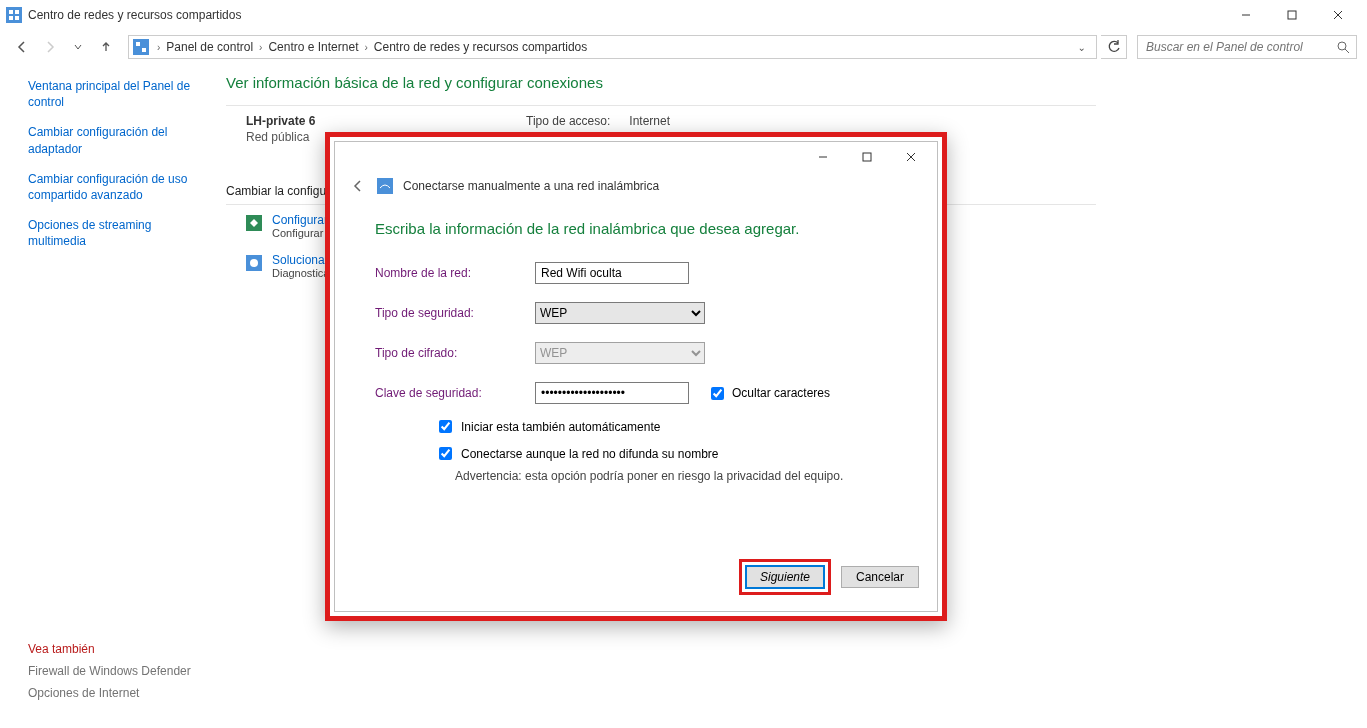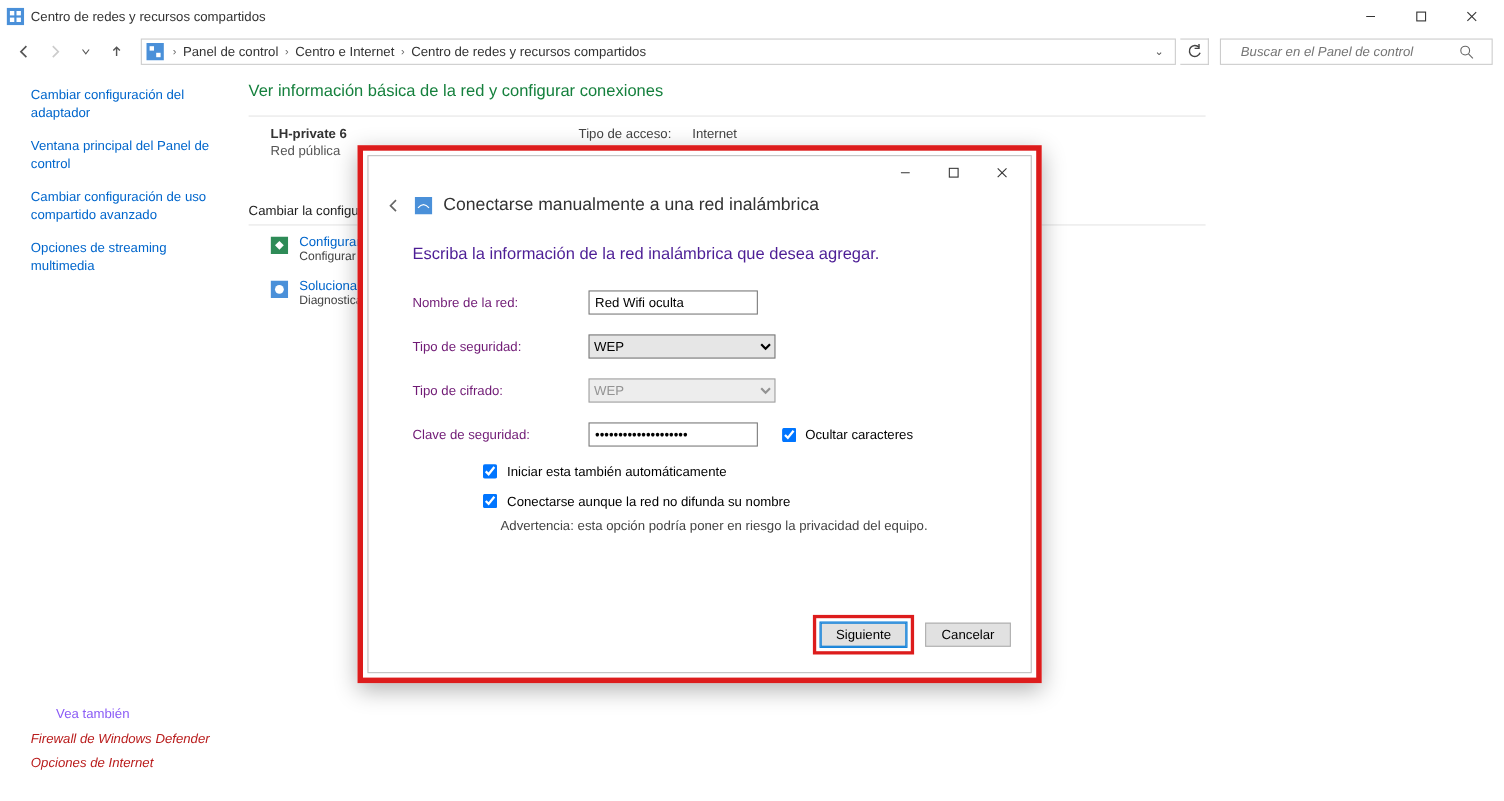--- a/index.html
+++ b/index.html
@@ -11,66 +11,66 @@
   .win-controls span { width:46px; height:30px; display:flex; align-items:center; justify-content:center; color:#333; font-size:11px; }
   .toolbar { display:flex; align-items:center; height:34px; padding:0 10px; gap:4px; }
   .nav-btn { width:24px; height:24px; display:flex; align-items:center; justify-content:center; color:#666; }
   .nav-btn.disabled { color:#bbb; }
   .breadcrumb-box { flex:1; border:1px solid #ccc; height:24px; display:flex; align-items:center; padding:0 4px; background:#fff; font-size:12px; color:#333; margin-left:6px;}
   .bc-icon { width:16px; height:16px; margin-right:6px; }
   .bc-item { padding:0 4px; }
   .bc-sep { color:#666; padding:0 2px; font-size:10px; }
   .bc-drop { margin-left:auto; color:#555; font-size:10px; padding:0 6px;}
   .refresh-btn { width:26px; height:24px; display:flex;align-items:center;justify-content:center; border:1px solid #ccc; border-left:none; color:#444;}
-  .search-box { width:248px; height:24px; border:1px solid #ccc; margin-left:6px; display:flex; align-items:center; padding:0 16px; font-size:12px; color:#888;}
+  .search-box { width:220px; height:24px; border:1px solid #ccc; margin-left:6px; display:flex; align-items:center; padding:0 6px; font-size:12px; color:#888;}
   .search-box input { border:none; outline:none; flex:1; font-size:12px; font-style:italic; color:#888; }
   .search-box .s-icon { color:#666; }
   .content { display:flex; }
   .sidebar { width:222px; padding:14px 10px 0 28px; font-size:12px; }
   .sidebar a { display:block; color:#0066cc; text-decoration:none; margin-bottom:14px; line-height:1.35; }
   .main { padding:10px 10px 0 4px; font-size:12px; color:#333; position:relative; }
   .heading { color:#15803d; font-size:15px; margin-bottom:14px; }
   .section-label { color:#222; margin-bottom:6px; }
   .hr-line { border-top:1px solid #e5e5e5; }
   .network-block { display:flex; padding:8px 0 0 20px; }
   .net-left { width:280px; }
   .net-name { font-weight:bold; }
   .net-type { color:#555; margin-top:2px;}
   .net-right { color:#444; }
   .net-right .lbl { display:inline-block; width:100px; }
   .change-link { color:#0066cc; text-decoration:none; display:flex; align-items:flex-start; gap:10px; margin-top:8px;}
   .change-link .cicon { width:16px; height:16px; margin-top:2px;}
   .change-link .sub { color:#444; font-size:11px;}
   .see-also { position:absolute; left:28px; bottom:20px; font-size:12px; }
-  .see-also .sa-head { color:#8b5cf6; margin-bottom:8px;margin-left:23px; }
-  .see-also a { display:block; color:#b91c1c; text-decoration:none; margin-bottom:8px;font-style:italic; }
+  .see-also .sa-head { color:#b91c1c; margin-bottom:8px; }
+  .see-also a { display:block; color:#737373; text-decoration:none; margin-bottom:8px; }
 
   
   .dialog-highlight { position:absolute; left:325px; top:132px; width:622px; height:489px; border:5px solid #dd1c1c; background:#fff; box-shadow: 0 6px 20px rgba(0,0,0,0.3); }
   .dlg-inner { position:absolute; inset:4px; border:1px solid #bfbfbf; background:#fff;}
   .dlg-titlebar { height:30px; display:flex; align-items:center; justify-content:flex-end; padding:0 4px;}
   .dlg-titlebar span { width:44px; height:28px; display:flex; align-items:center; justify-content:center; color:#333; font-size:11px;}
-  .dlg-header { display:flex; align-items:center; padding:6px 16px; gap:10px; font-size:16px; color:#333;}
+  .dlg-header { display:flex; align-items:center; padding:6px 16px; gap:10px; font-size:12px; color:#333;}
   .dlg-back-arrow { color:#555; width:16px; }
   .dlg-hicon { width:16px; height:16px;}
-  .dlg-heading { color:#4c1d95; font-size:15px; padding:20px 40px 16px 40px; }
+  .dlg-heading { color:#15803d; font-size:15px; padding:20px 40px 16px 40px; }
   .form-area { padding:0 40px; font-size:12px;}
   .form-row { display:flex; align-items:center; height:40px;}
   .form-row .flabel { width:160px; color:#701a75;}
   .form-row input[type=text], .form-row input[type=password] { width:154px; height:22px; border:1px solid #7a7a7a; padding:0 5px; font-size:12px;}
   .form-row select { width:170px; height:22px; border:1px solid #7a7a7a; font-size:12px; background:#e6e6e6;}
   .form-row select:disabled { color:#666; }
   .chk { margin-left:18px; display:flex; align-items:center; gap:5px;}
   .chk input { width:13px; height:13px;}
   .chk-rows { padding-left:60px; margin-top:4px;}
   .chk-line { display:flex; align-items:center; gap:6px; font-size:12px; margin-bottom:8px;}
   .warn { font-size:12px; color:#444; padding-left:80px; margin-top:-2px;}
   .dlg-buttons { position:absolute; right:18px; bottom:16px; display:flex; gap:10px; align-items:center;}
   .btn { width:78px; height:22px; font-size:12px; background:#e1e1e1; border:1px solid #adadad; display:flex;align-items:center;justify-content:center; cursor:default;}
-  .btn.primary { border:1px solid #0078d7; outline:1px solid #0078d7;}
+  .btn.primary { border:1px solid #0078d7; outline:1px solid #0078d7;font-style:italic;}
   .btn-hl { border:3px solid #dd1c1c; padding:4px;}
   svg { display:block; }
 </style>
 </head>
 <body>
 
 <div class="titlebar">
   <span class="icon">
     <svg viewBox="0 0 16 16">
         <rect width="16" height="16" fill="#4a90d9"></rect>
@@ -150,22 +150,22 @@
         <svg width="13" height="13">
           <circle cx="5" cy="5" r="4" fill="none" stroke="#666"></circle>
           <line x1="8" y1="8" x2="12" y2="12" stroke="#666"></line>
         </svg>
       </span>
   </div>
 </div>
 
 <div class="content">
   <div class="sidebar">
+    <a href="#">Ventana principal del Panel de control</a>
     <a href="#">Cambiar configuración del adaptador</a>
-    <a href="#">Ventana principal del Panel de control</a>
     <a href="#">Cambiar configuración de uso compartido avanzado</a>
     <a href="#">Opciones de streaming multimedia</a>
   </div>
 
   <div class="main">
     <div class="heading">Ver información básica de la red y configurar conexiones</div>
     <div class="hr-line" style="width:870px;"></div>
     <div class="network-block">
       <div class="net-left">
         <div class="net-name">LH-private 6</div>

